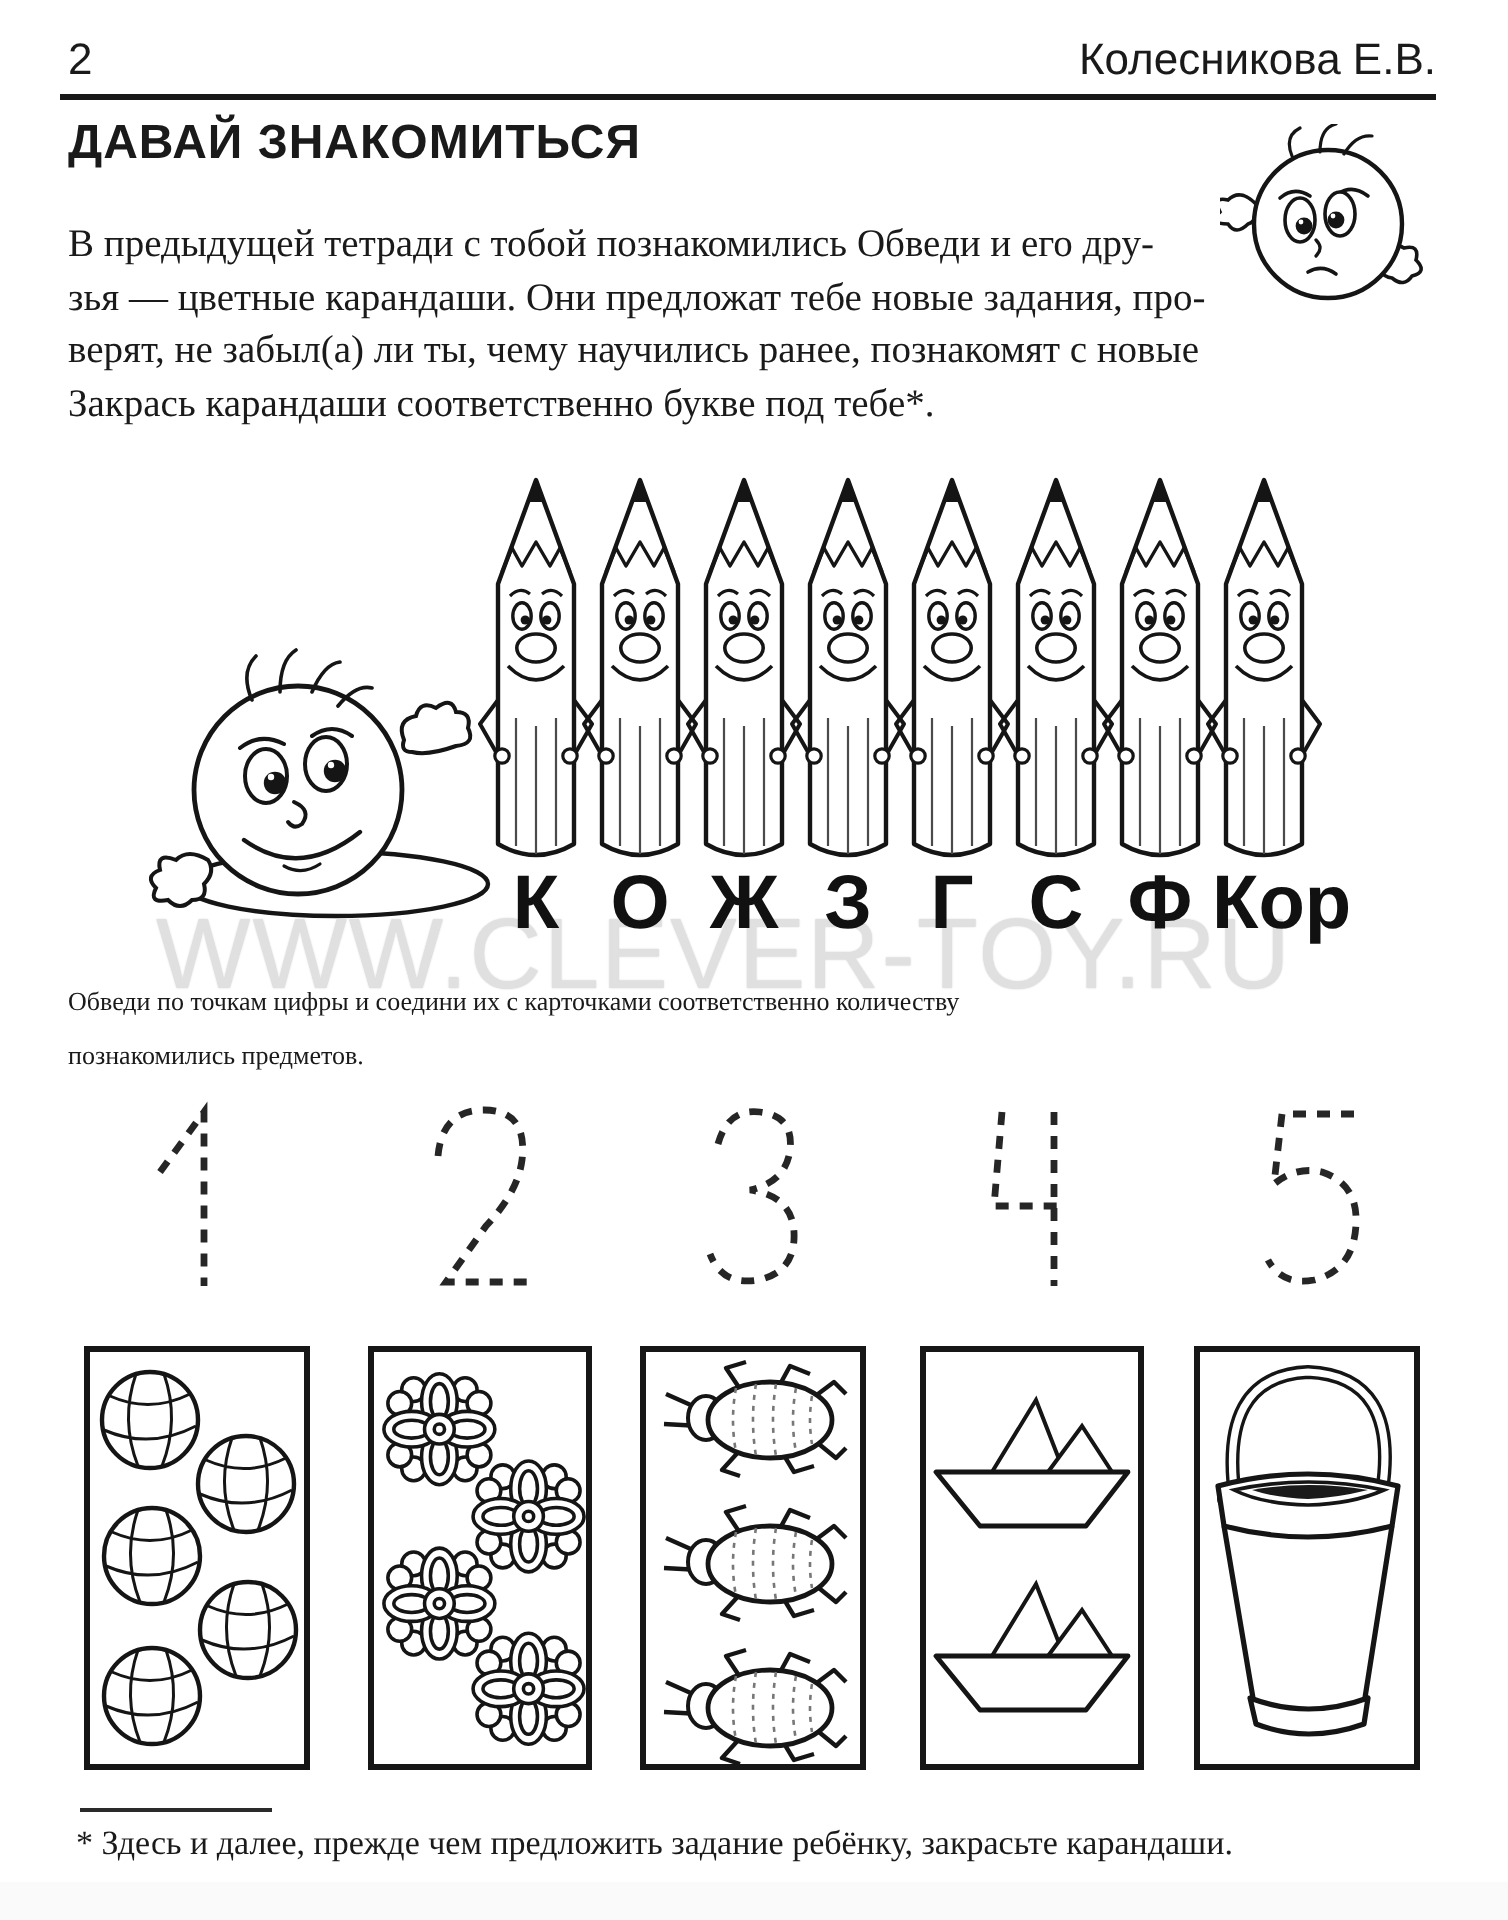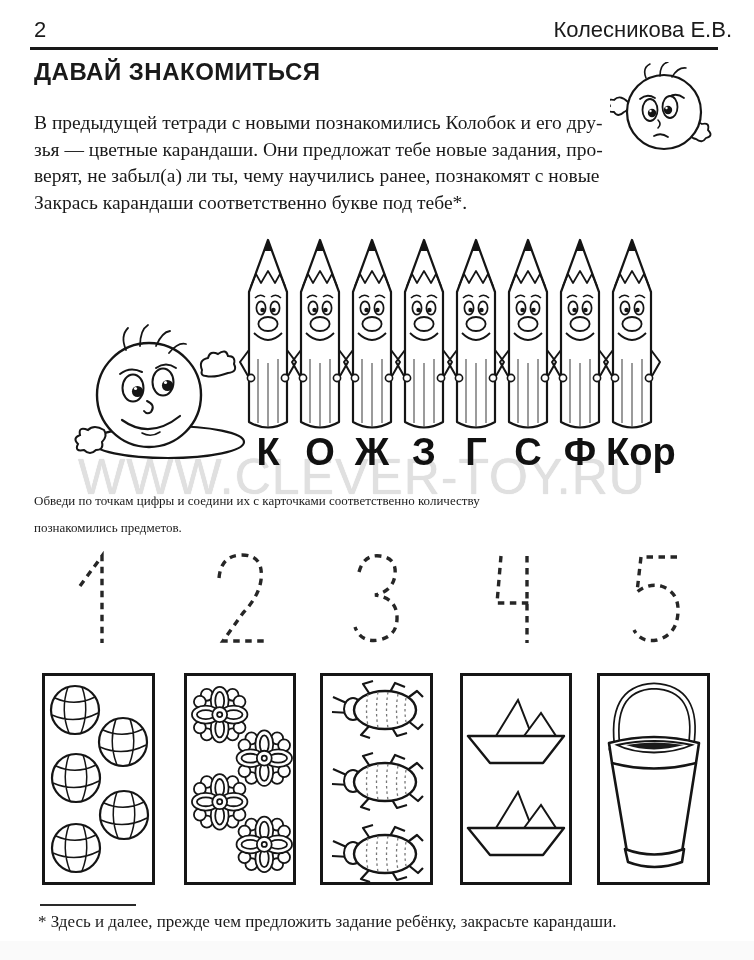--- a/index.html
+++ b/index.html
@@ -3,21 +3,21 @@
 <meta charset="utf-8">
 <style>
   html,body{margin:0;padding:0;background:#e8e8e8;}
   .page{
     position:relative;width:754px;height:960px;background:#fff;
     color:#1a1a1a;font-family:"Liberation Serif",serif;overflow:hidden;
     margin:0 auto;
   }
   .sans{font-family:"Liberation Sans",sans-serif;}
   .pagenum{position:absolute;left:34px;top:17px;font-size:22px;}
-  .author{position:absolute;right:22px;top:17px;font-size:22px;}
+  .author{position:absolute;right:36px;top:17px;font-size:22px;}
   .header-rule{position:absolute;left:30px;top:47px;width:688px;height:3px;background:#181818;}
   .title{position:absolute;left:34px;top:58px;font-size:24px;font-weight:bold;letter-spacing:.5px;}
   .intro{position:absolute;left:34px;top:110px;font-size:19.5px;line-height:26.6px;}
   .intro .iline{white-space:nowrap;}
   .kolobok-small{position:absolute;left:610px;top:62px;}
   .kolobok-big{position:absolute;left:64px;top:298px;}
   .pencils{position:absolute;left:236px;top:237px;}
   .letters{position:absolute;left:242px;top:433px;display:flex;}
   .letters .letter{
     width:52px;text-align:center;font-family:"Liberation Sans",sans-serif;
@@ -69,21 +69,21 @@
       <circle cx="42" cy="51" r="4.2" fill="#151515" stroke="none"></circle>
       <circle cx="58" cy="48" r="4.2" fill="#151515" stroke="none"></circle>
       <circle cx="40.5" cy="49" r="1.2" fill="#fff" stroke="none"></circle>
       <circle cx="56.5" cy="46" r="1.2" fill="#fff" stroke="none"></circle>
       <path d="M48,58 Q52,62 48,66" stroke-width="1.6"></path>
       <path d="M44,74 Q51,70 58,75" stroke-width="1.8"></path>
     </g>
   </svg>
 
   <div class="intro">
-    <div class="iline">В предыдущей тетради с новыми познакомились Колобок и его дру-</div>
+    <div class="iline">В предыдущей тетради с тобой познакомились Обведи и его дру-</div>
     <div class="iline">зья — цветные карандаши. Они предложат тебе новые задания, про-</div>
     <div class="iline">верят, не забыл(а) ли ты, чему научились ранее, познакомят с новые</div>
     <div class="iline">Закрась карандаши соответственно букве под тебе*.</div>
   </div>
 
   <svg class="kolobok-big" width="200" height="175" viewBox="0 0 200 175">
     <g fill="none" stroke="#151515" stroke-linecap="round">
       <ellipse cx="104" cy="144" rx="76" ry="16" fill="#fff" stroke-width="2.2"></ellipse>
       <path d="M40,132 Q30,126 24,132 Q14,128 16,137 Q8,140 14,146 Q10,154 20,152 Q26,158 32,152 Q40,152 38,144 Q44,138 40,132 Z" fill="#fff" stroke-width="2"></path>
       <path d="M138,72 Q134,62 144,60 Q146,52 154,56 Q162,50 164,58 Q172,58 170,66 Q174,74 164,75 Q150,80 142,78 Q136,78 138,72 Z" fill="#fff" stroke-width="2"></path>

